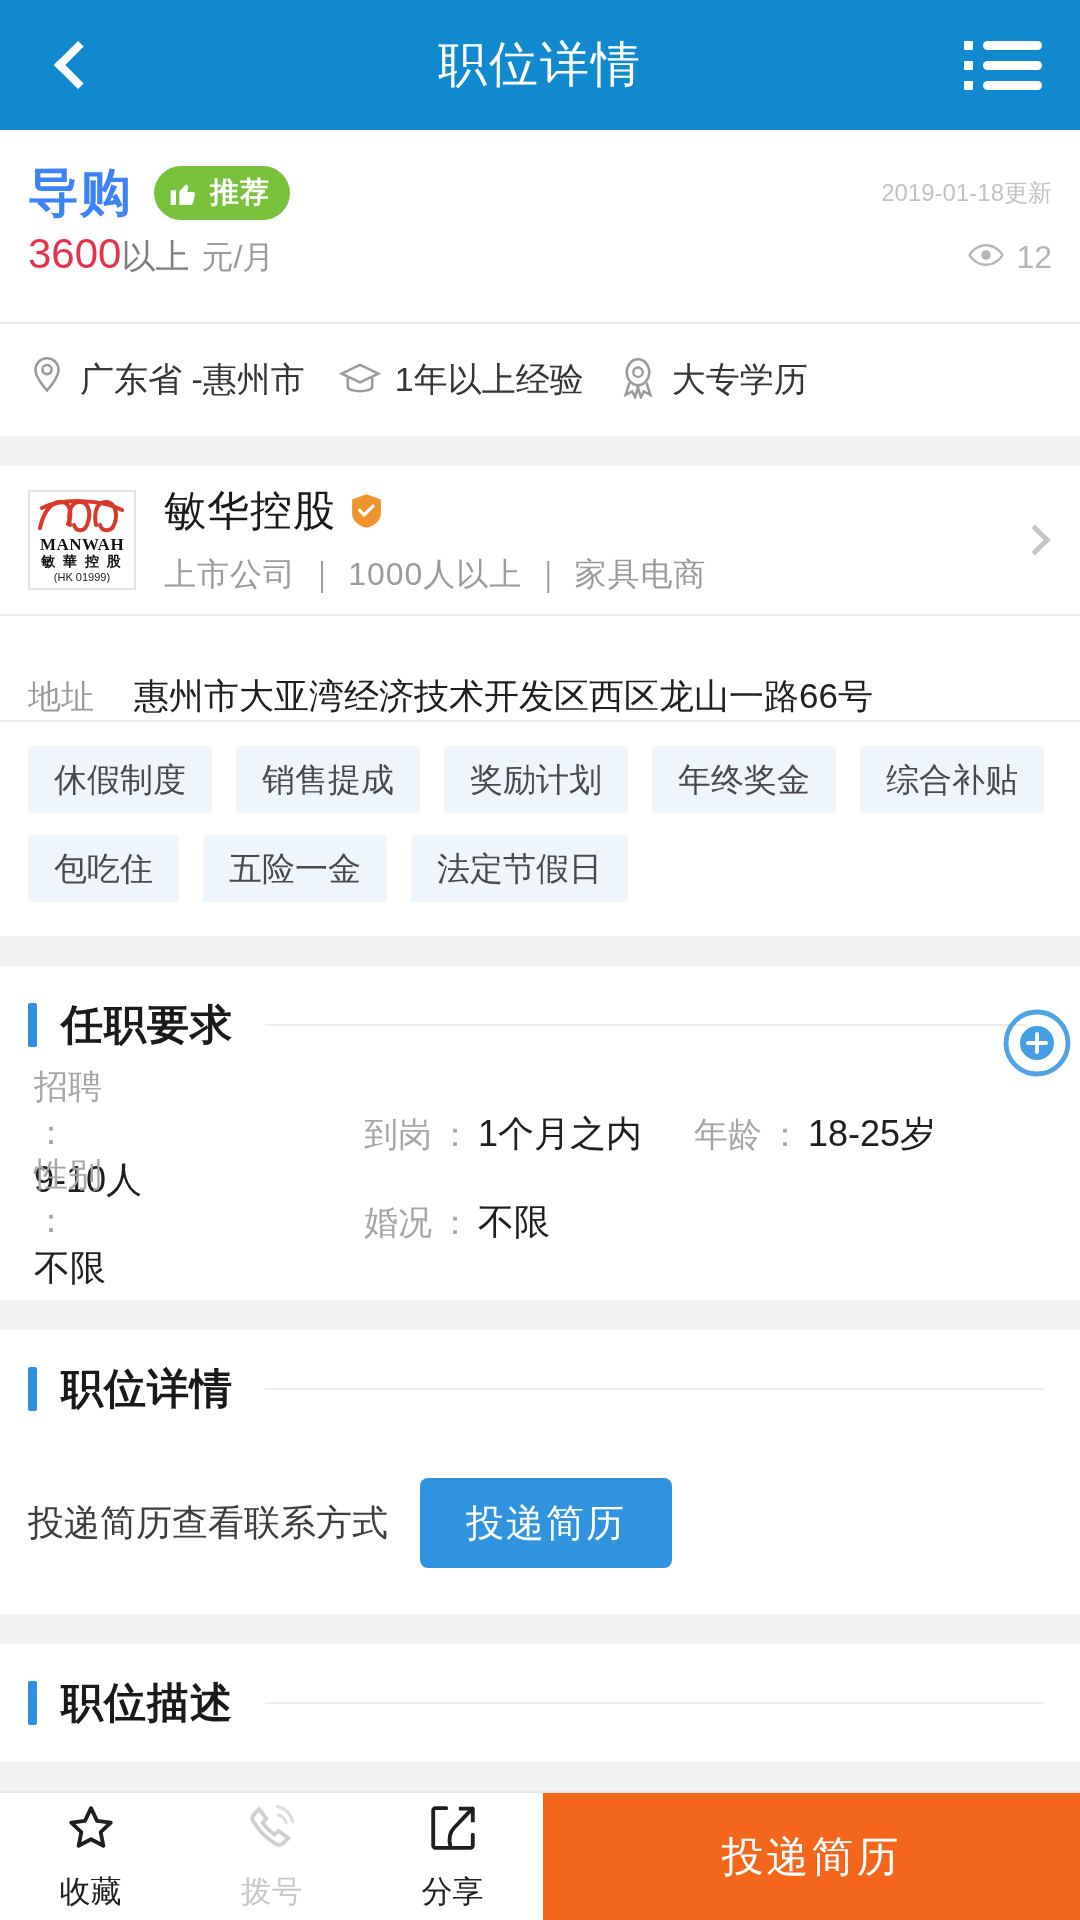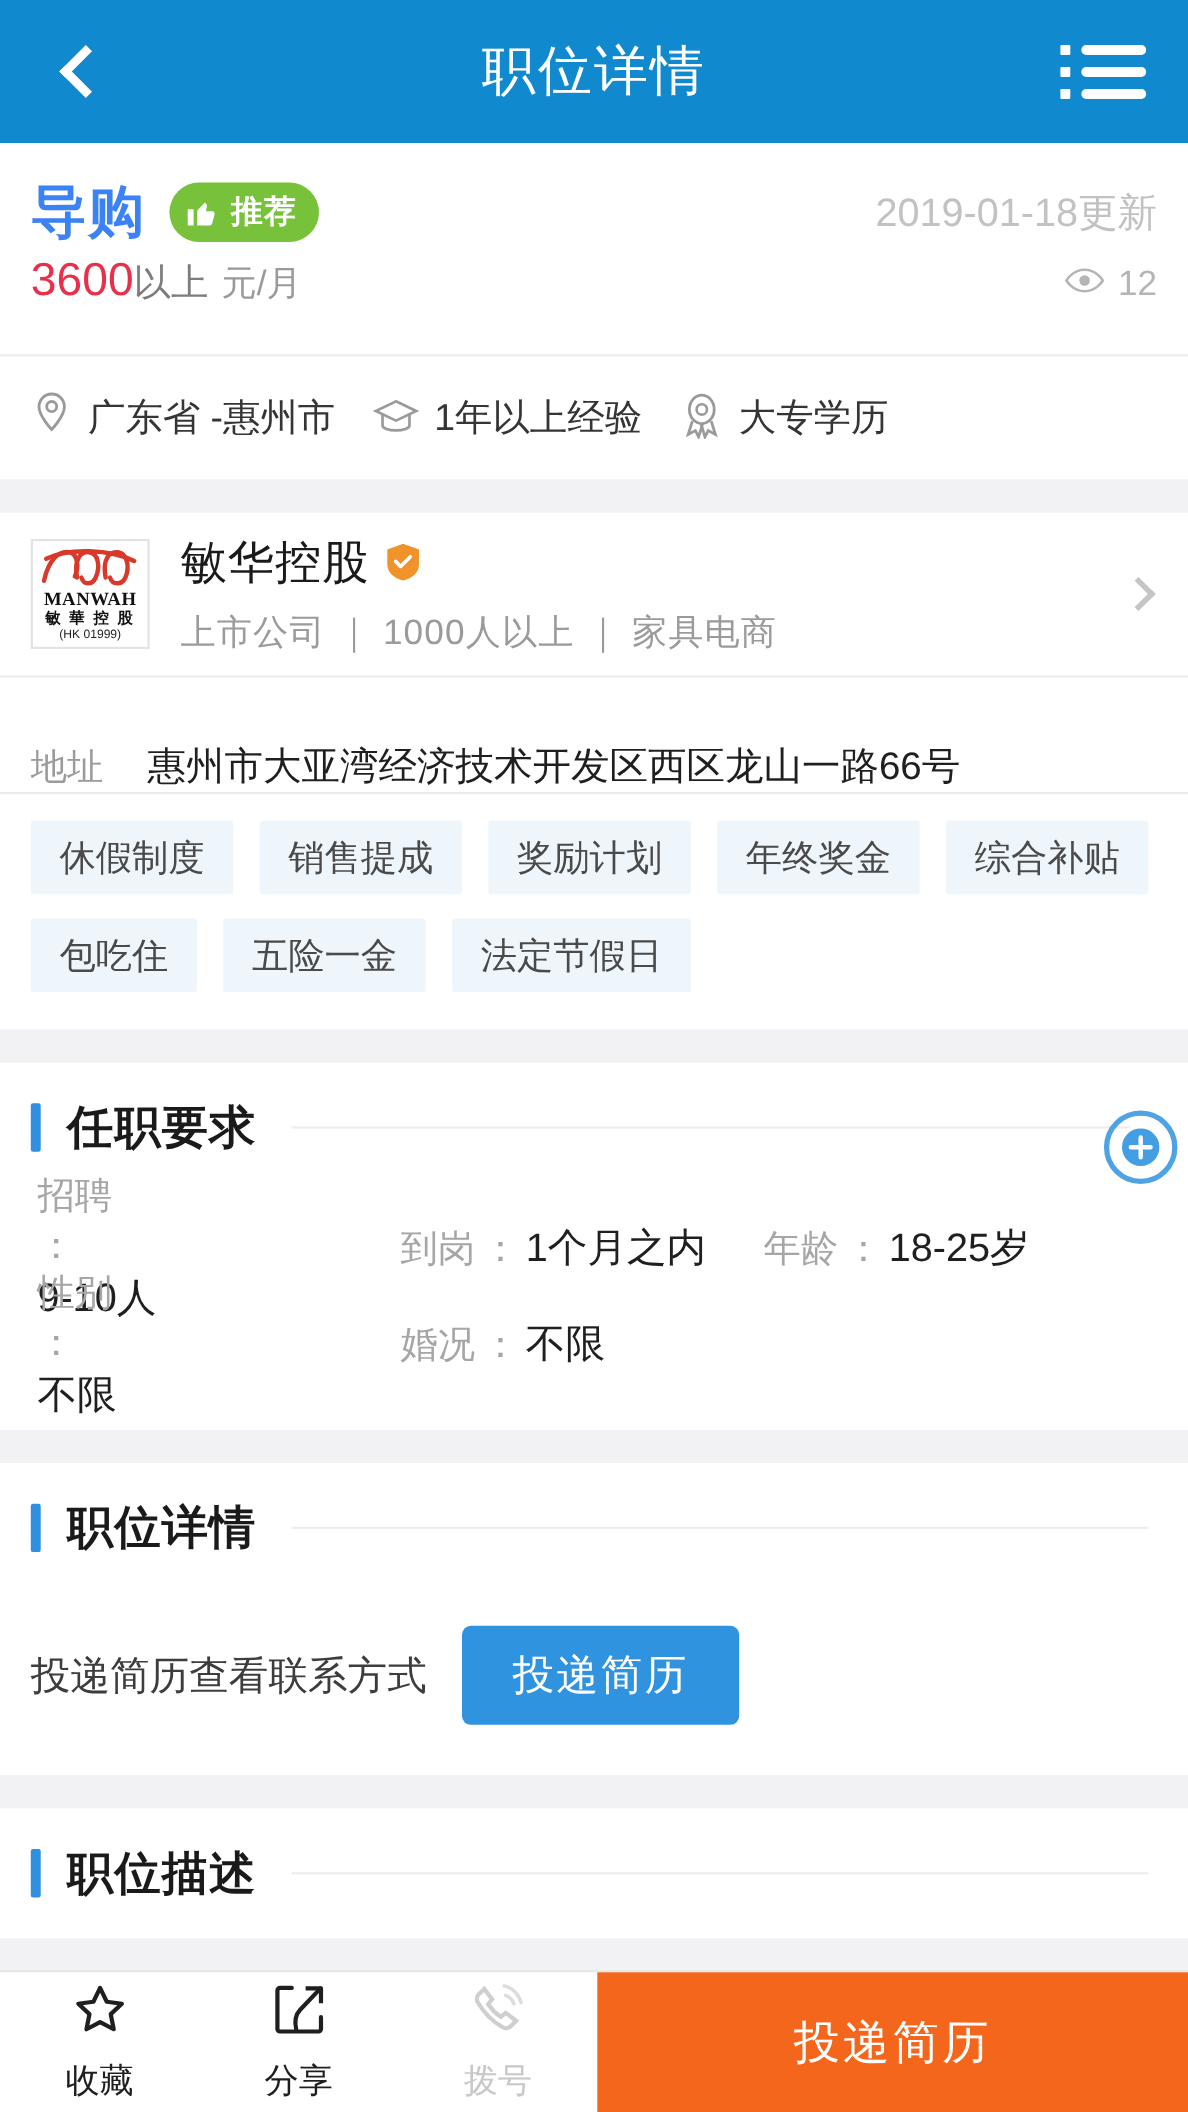--- a/index.html
+++ b/index.html
@@ -118,21 +118,21 @@
   .rec-badge .thumb svg { display: block; }
   .rec-text {
     color: #ffffff;
     font-size: 29px;
     font-weight: bold;
     letter-spacing: 1px;
   }
   .update-text {
     margin-left: auto;
     color: #c2c2c2;
-    font-size: 36px;
+    font-size: 24px;
   }
   .salary-row {
     display: flex;
     align-items: baseline;
     height: 92px;
   }
   .salary-num {
     color: #e8304b;
     font-size: 42px;
     font-weight: 500;
@@ -619,35 +619,35 @@
 
   <div class="bottom-bar">
     <div class="bb-item">
       <span>
         <svg width="54" height="54" viewBox="0 0 24 24">
             <path fill="none" stroke="#1f1f1f" stroke-width="1.7" stroke-linejoin="round" d="m12 3.2 2.7 5.6 6.1.8-4.5 4.2 1.2 6.1L12 17l-5.5 2.9 1.2-6.1L3.2 9.6l6.1-.8L12 3.2z"></path>
           </svg>
       </span>
       <span class="bb-label">收藏</span>
     </div>
+    <div class="bb-item disabled">
+      <span>
+        <svg width="54" height="54" viewBox="0 0 24 24">
+            <path fill="none" stroke="#cfcfcf" stroke-width="1.7" stroke-linecap="round" d="M6.3 3.6 4.1 5.8c-.9.9-1 2.3-.3 3.4a28 28 0 0 0 9.8 9.8c1.1.7 2.5.6 3.4-.3l2.2-2.2-4.2-3.2-2 1.6a19 19 0 0 1-5.1-5.1l1.6-2L6.3 3.6z"></path>
+            <path fill="none" stroke="#dcdcdc" stroke-width="1.4" stroke-linecap="round" d="M14.4 2.4a9.3 9.3 0 0 1 6.8 6.8M14.9 6.2a5.4 5.4 0 0 1 3.4 3.4"></path>
+          </svg>
+      </span>
+      <span class="bb-label">拨号</span>
+    </div>
     <div class="bb-item">
       <span>
         <svg width="54" height="54" viewBox="0 0 24 24">
             <path fill="none" stroke="#1f1f1f" stroke-width="1.7" stroke-linecap="round" d="M9 3.2H4.2a1 1 0 0 0-1 1v15.6a1 1 0 0 0 1 1h15.6a1 1 0 0 0 1-1V15"></path>
             <path fill="none" stroke="#1f1f1f" stroke-width="1.7" stroke-linecap="round" stroke-linejoin="round" d="M20.6 3.4 12.4 12c-2 2.1-2.3 5-1.6 8"></path>
             <path fill="none" stroke="#1f1f1f" stroke-width="1.7" stroke-linejoin="round" d="M14.6 3.4h6.2v6"></path>
           </svg>
       </span>
       <span class="bb-label">分享</span>
     </div>
-    <div class="bb-item disabled">
-      <span>
-        <svg width="54" height="54" viewBox="0 0 24 24">
-            <path fill="none" stroke="#cfcfcf" stroke-width="1.7" stroke-linecap="round" d="M6.3 3.6 4.1 5.8c-.9.9-1 2.3-.3 3.4a28 28 0 0 0 9.8 9.8c1.1.7 2.5.6 3.4-.3l2.2-2.2-4.2-3.2-2 1.6a19 19 0 0 1-5.1-5.1l1.6-2L6.3 3.6z"></path>
-            <path fill="none" stroke="#dcdcdc" stroke-width="1.4" stroke-linecap="round" d="M14.4 2.4a9.3 9.3 0 0 1 6.8 6.8M14.9 6.2a5.4 5.4 0 0 1 3.4 3.4"></path>
-          </svg>
-      </span>
-      <span class="bb-label">拨号</span>
-    </div>
     <button class="bb-cta">投递简历</button>
   </div>
 
 </div>
 
 </body></html>

